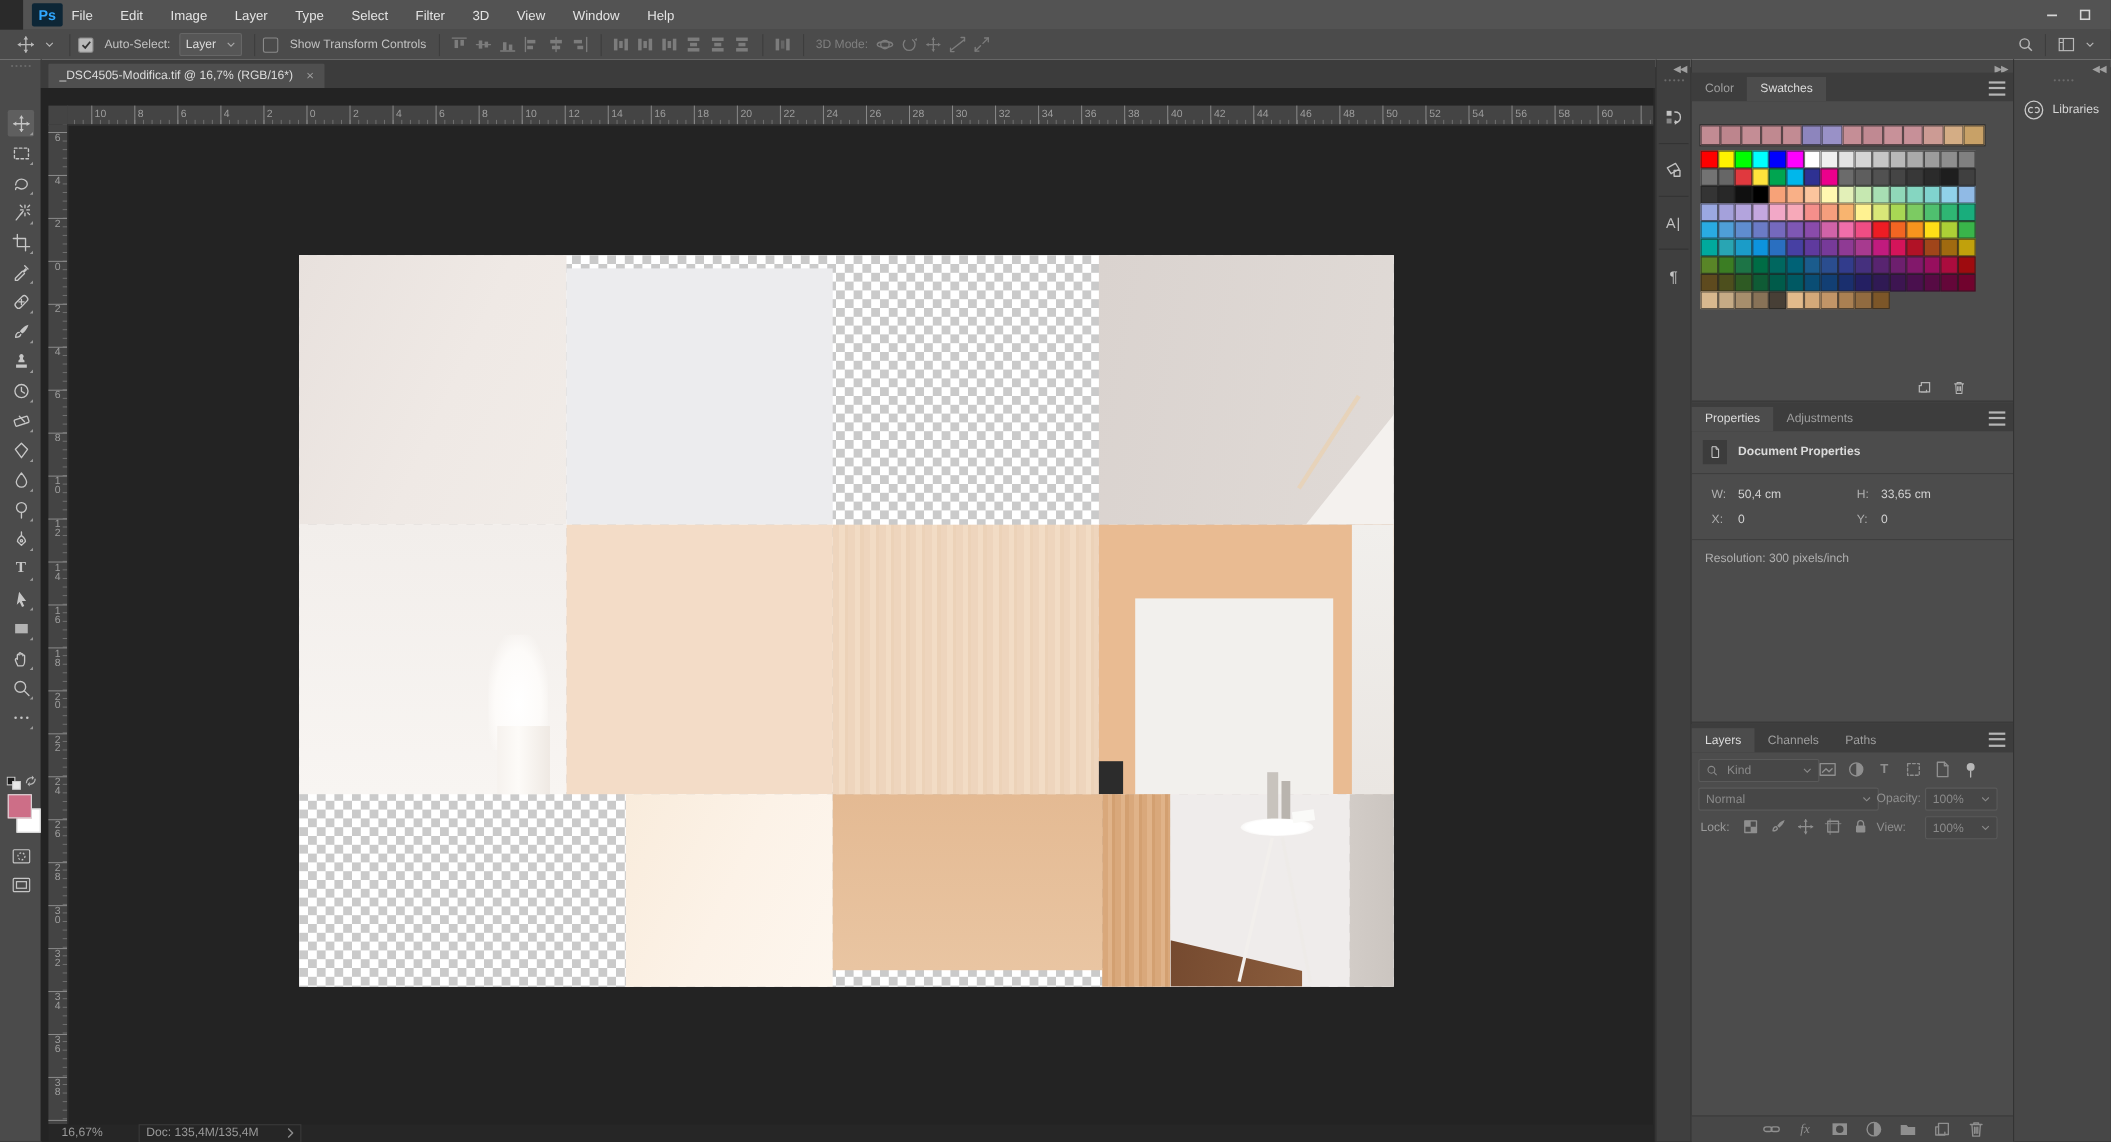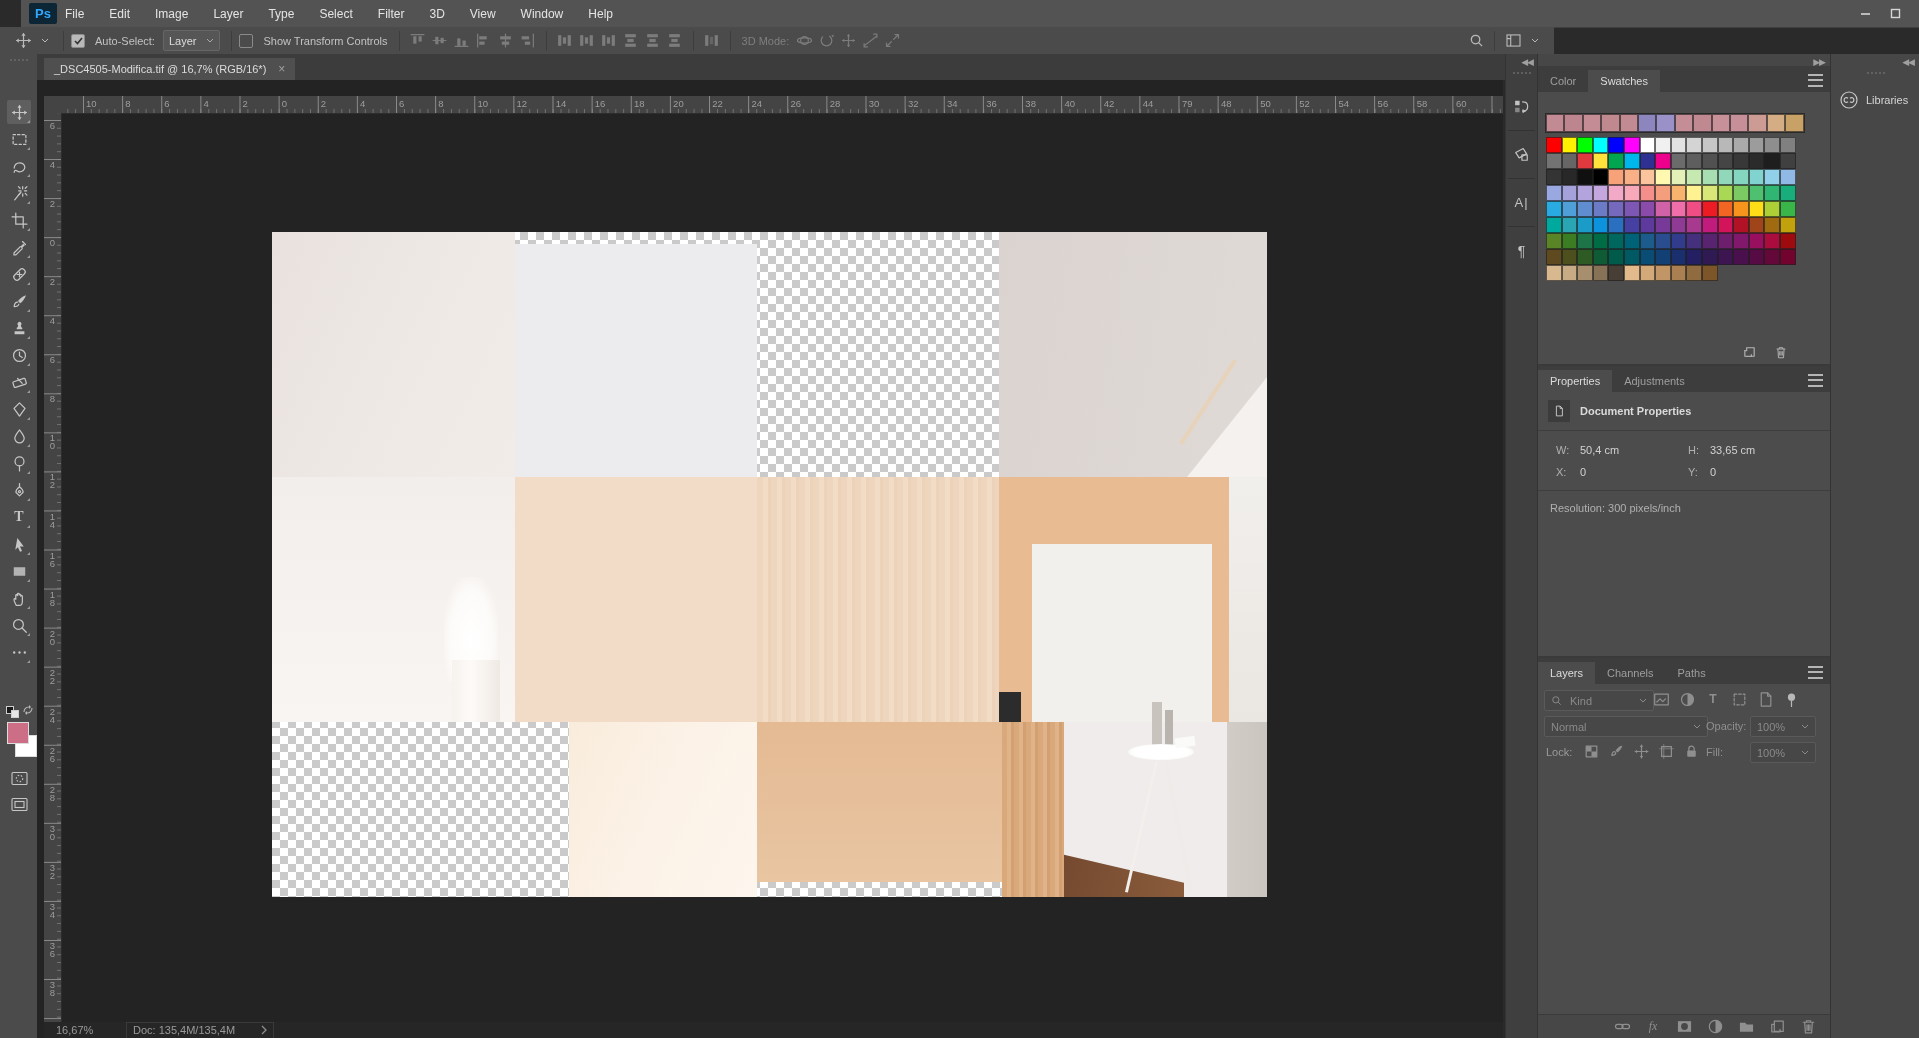--- a/index.html
+++ b/index.html
@@ -9,21 +9,21 @@
   .abs{position:absolute;}
   
   #titlebar{left:0;top:0;width:1919px;height:27px;background:#535353;border-bottom:1px solid #3f3f3f;margin-left:21px;}
   #ps-logo{left:8px;top:3px;width:28px;height:21px;background:#0d2636;color:#31a8ff;
            font-weight:bold;font-size:13px;display:flex;align-items:center;justify-content:center;border-radius:2px;}
   #menus{left:42px;top:0;height:27px;display:flex;align-items:center;gap:21px;font-size:12px;color:#e4e4e4;}
   .menu-item{cursor:default;padding:0 2px;}
   #win-controls{right:0;top:0;height:27px;display:flex;}
   .winbtn{width:30px;height:27px;display:flex;align-items:center;justify-content:center;color:#d6d6d6;}
   
-  #optionsbar{left:0;top:27px;width:1554px;height:27px;background:#4b4b4b;border-bottom:7px solid #e5e5e5;
+  #optionsbar{left:0;top:27px;width:1919px;height:27px;background:#4b4b4b;border-bottom:7px solid #e5e5e5;
               display:flex;align-items:center;color:#c2c2c2;}
   .ob-sep{width:1px;height:20px;background:#3d3d3d;margin:0 7px;flex:0 0 auto;}
   .ob-icon{width:22px;height:20px;display:flex;align-items:center;justify-content:center;color:#b9b9b9;flex:0 0 auto;}
   .ob-icon.dim{color:#7c7c7c;}
   .checkbox{width:12px;height:12px;border:1px solid #8a8a8a;border-radius:2px;background:#4b4b4b;
             display:inline-flex;align-items:center;justify-content:center;margin-right:6px;flex:0 0 auto;}
   .checkbox.checked{background:#b9b9b9;}
   .checkbox.checked svg{stroke:#333;}
   .dropdown{height:19px;border:1px solid #666;background:#565656;border-radius:2px;display:inline-flex;
             align-items:center;padding:0 5px;gap:10px;color:#ddd;margin:0 4px;}
@@ -86,21 +86,21 @@
   .row-icon{display:inline-flex;width:22px;height:18px;align-items:center;justify-content:center;color:#8f8f8f;}
   
   #layer-list{position:absolute;left:0;width:293px;background:#454545;}
   #layer-row{position:absolute;left:0;width:285px;height:32px;background:#696969;display:flex;align-items:center;}
   #layer-eye{width:28px;display:flex;justify-content:center;color:#dedede;}
   #layer-thumb{width:38px;height:27px;border:1px solid #9c9c9c;margin:0 8px 0 6px;
      background:linear-gradient(115deg,#f2ede9 45%,#ecd9c4 60%,#e0b78f 75%,#c89468 100%);}
   #layer-name{font-style:italic;color:#f0f0f0;flex:1;}
   #layer-lock{width:30px;display:flex;justify-content:center;color:#d8d8d8;}
   #layers-bottom{position:absolute;left:0;width:293px;height:24px;border-top:1px solid #3a3a3a;background:#474747;
-      display:flex;align-items:center;justify-content:flex-end;gap:9px;padding-right:12px;box-sizing:border-box;color:#9d9d9d;}
+      display:flex;align-items:center;justify-content:flex-end;gap:9px;padding-right:24px;box-sizing:border-box;color:#9d9d9d;}
   
   #libstrip{left:1830px;top:54px;width:89px;height:984px;background:#474747;border-left:1px solid #333;}
   svg{display:block;}
 </style>
 </head>
 <body>
 
 <div id="app">
 
   <div id="titlebar" class="abs">
@@ -531,21 +531,21 @@
         <div class="rnum" style="left: 729.52px; top: 2px;">26</div>
         <div class="rnum" style="left: 768.66px; top: 2px;">28</div>
         <div class="rnum" style="left: 807.8px; top: 2px;">30</div>
         <div class="rnum" style="left: 846.94px; top: 2px;">32</div>
         <div class="rnum" style="left: 886.08px; top: 2px;">34</div>
         <div class="rnum" style="left: 925.22px; top: 2px;">36</div>
         <div class="rnum" style="left: 964.36px; top: 2px;">38</div>
         <div class="rnum" style="left: 1003.5px; top: 2px;">40</div>
         <div class="rnum" style="left: 1042.64px; top: 2px;">42</div>
         <div class="rnum" style="left: 1081.78px; top: 2px;">44</div>
-        <div class="rnum" style="left: 1120.92px; top: 2px;">79</div>
+        <div class="rnum" style="left: 1120.92px; top: 2px;">46</div>
         <div class="rnum" style="left: 1160.06px; top: 2px;">48</div>
         <div class="rnum" style="left: 1199.2px; top: 2px;">50</div>
         <div class="rnum" style="left: 1238.34px; top: 2px;">52</div>
         <div class="rnum" style="left: 1277.48px; top: 2px;">54</div>
         <div class="rnum" style="left: 1316.62px; top: 2px;">56</div>
         <div class="rnum" style="left: 1355.76px; top: 2px;">58</div>
         <div class="rnum" style="left: 1394.9px; top: 2px;">60</div>
       </div>
     <div id="vruler" class="abs">
         <div class="rnum rnum-v" style="left: 0px; top: 9px;">
@@ -1017,21 +1017,21 @@
               <path d="M1.4 5.4h13.2M5.4 1.4v13.2" opacity=".6"></path>
             </svg>
           </div>
           <div class="row-icon">
             <svg width="17" height="17" viewBox="0 0 16 16" fill="none" stroke="currentColor" stroke-width="1.15" stroke-linecap="round" stroke-linejoin="round">
               <rect x="4" y="7" width="8" height="6" rx="1" fill="currentColor" stroke="none"></rect>
               <path d="M5.5 7V5.4a2.5 2.5 0 015 0V7"></path>
             </svg>
           </div>
         </div>
-      <div class="lbl" style="left:168px;top:88px;color:#8f8f8f">Fill:</div>
+      <div class="lbl" style="left:168px;top:88px;color:#8f8f8f">View:</div>
       <div class="dim-box" style="left:212px;top:84px;width:52px">
         <span>100%</span>
         <span style="margin-left:auto">
             <svg width="8" height="6" viewBox="0 0 8 6">
               <path d="M1 1l3 3 3-3" fill="none" stroke="#8a8a8a"></path>
             </svg>
           </span>
       </div>
 
       <div id="layers-bottom" style="top:356px">

